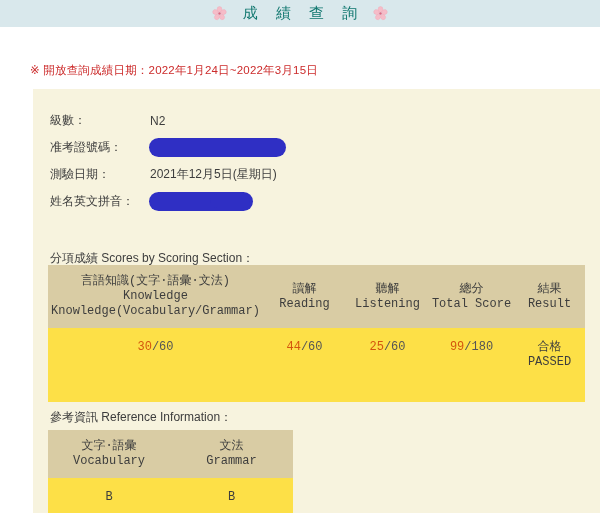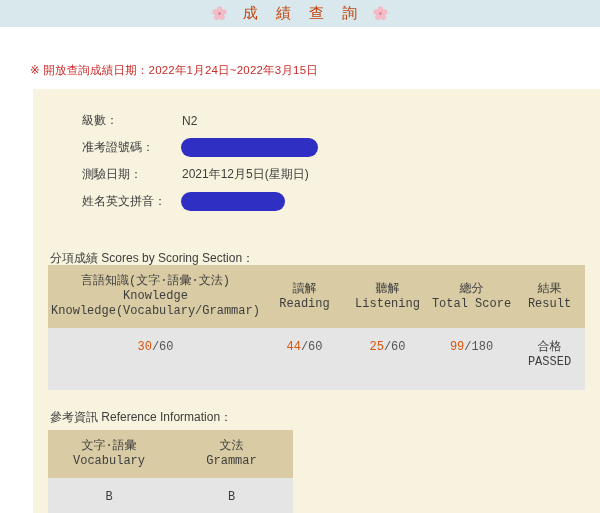--- a/index.html
+++ b/index.html
@@ -22,21 +22,21 @@
     top: 0;
     width: 600px;
     height: 27px;
     background: #d9e8ec;
     display: flex;
     align-items: center;
     justify-content: center;
   }
   .header-title {
     font-size: 15px;
-    color: #c2410c;
+    color: #0f766e;
     letter-spacing: 7px;
     padding-left: 7px;
     white-space: nowrap;
   }
   .flower {
     width: 15px;
     height: 15px;
     flex: 0 0 auto;
     margin: 0 9px;
   }
@@ -92,21 +92,20 @@
     height: 27px;
     display: flex;
     align-items: center;
   }
   .info-label {
     width: 100px;
     text-align: left;
     font-size: 12px;
     color: #3d3d3d;
     white-space: nowrap;
-    margin-left: 32px;
   }
   .info-value {
     font-size: 12px;
     color: #3d3d3d;
     white-space: nowrap;
   }
   .redact {
     display: inline-block;
     background: #2f2fc4;
     border-radius: 9px;
@@ -149,24 +148,24 @@
     background: #d9cca4;
     color: #3d3d3d;
     font-weight: normal;
     font-size: 12px;
     line-height: 15px;
     padding: 9px 2px;
     vertical-align: middle;
     text-align: center;
   }
   table.grade-table tbody td {
-    background: #e5e5e5;
+    background: #fde047;
     font-size: 12px;
     line-height: 15px;
-    padding: 12px 2px 20px 2px;
+    padding: 12px 2px 32px 2px;
     text-align: center;
     vertical-align: top;
     color: #3d3d3d;
   }
 
   #scores-table {
     left: 15px;
     top: 176px;
     width: 537px;
   }

